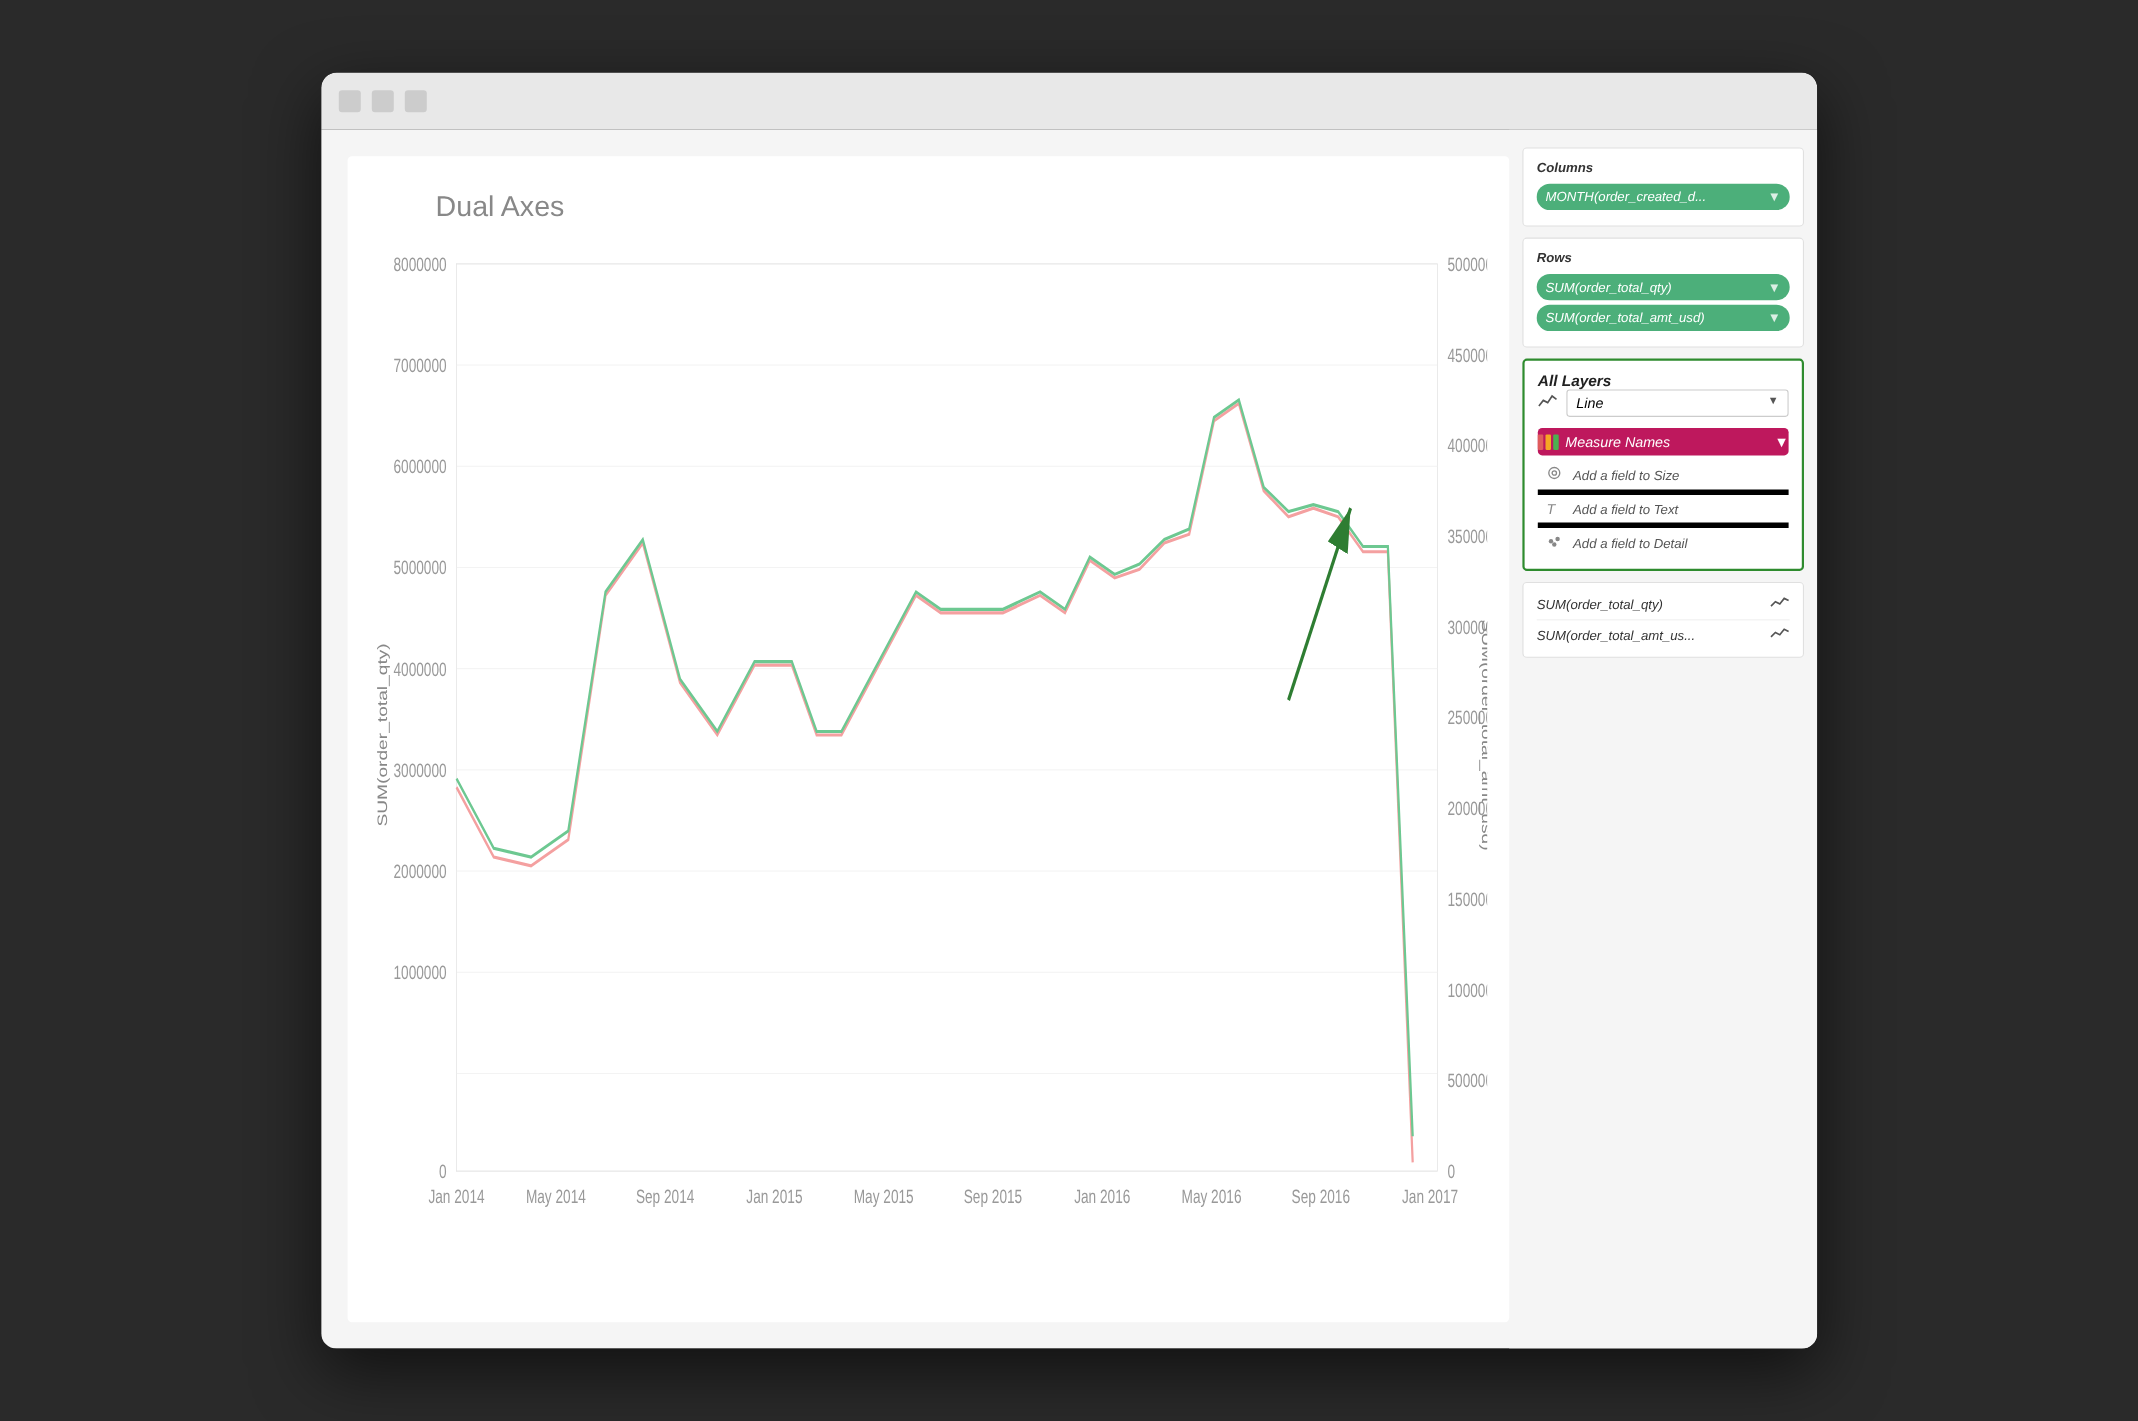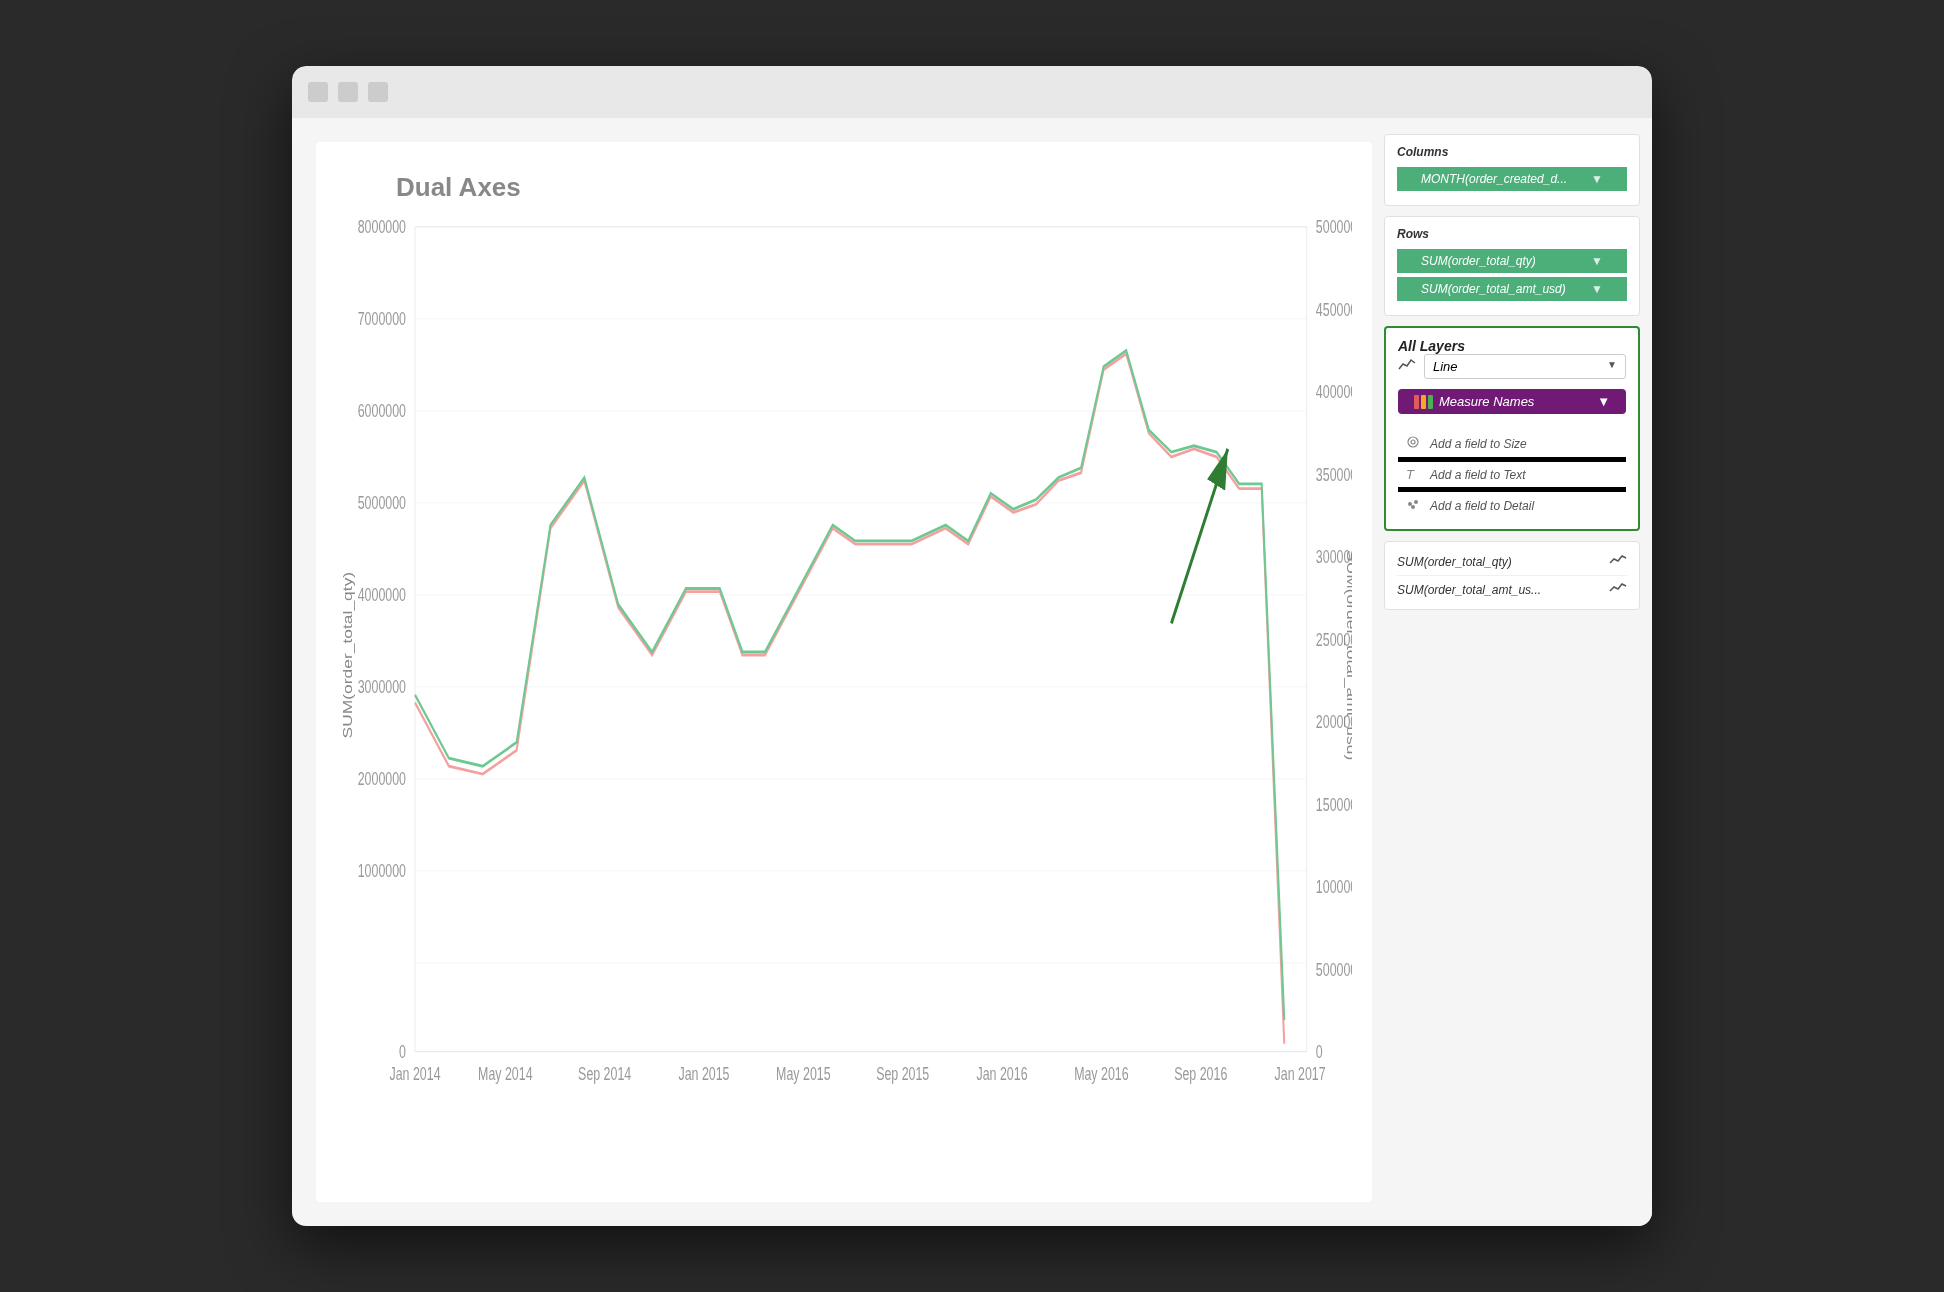--- a/index.html
+++ b/index.html
@@ -53,24 +53,24 @@
       margin: 24px 0 24px 24px;
       border-radius: 4px;
       padding: 20px;
       position: relative;
       overflow: hidden;
     }
 
     .chart-title {
       font-size: 26px;
       color: #888;
-      font-weight: 700;
+      font-weight: 400;
       margin-left: 60px;
       margin-top: 10px;
-      margin-bottom: 8px;
+      margin-bottom: 21px;
     }
 
     .chart-wrapper {
       position: relative;
       width: 100%;
       height: calc(100% - 100px);
     }
 
     .x-axis-label {
       text-align: center;
@@ -107,22 +107,22 @@
       font-size: 12px;
       font-weight: 600;
       color: #333;
       margin-bottom: 8px;
     }
 
     .pill {
       display: flex;
       align-items: center;
       background: #4caf7a;
-      border-radius: 0;
-      padding: 5px 24px;
+      border-radius: 12px;
+      padding: 5px 8px;
       color: #fff;
       font-size: 12px;
       justify-content: space-between;
       margin-bottom: 4px;
     }
 
     .pill-text {
       flex: 1;
       font-size: 12px;
     }
@@ -177,27 +177,27 @@
     }
 
     .mark-select-arrow {
       color: #555;
       font-size: 10px;
     }
 
     .measure-names-row {
       display: flex;
       align-items: center;
-      background: #701a75;
+      background: #be185d;
       border-radius: 4px;
-      padding: 5px 16px;
+      padding: 5px 0;
       color: #fff;
       font-size: 13px;
       justify-content: space-between;
-      margin-bottom: 16px;
+      margin-bottom: 4px;
     }
 
     .measure-names-icon {
       display: flex;
       gap: 2px;
       margin-right: 6px;
     }
 
     .color-bar {
       width: 5px;

